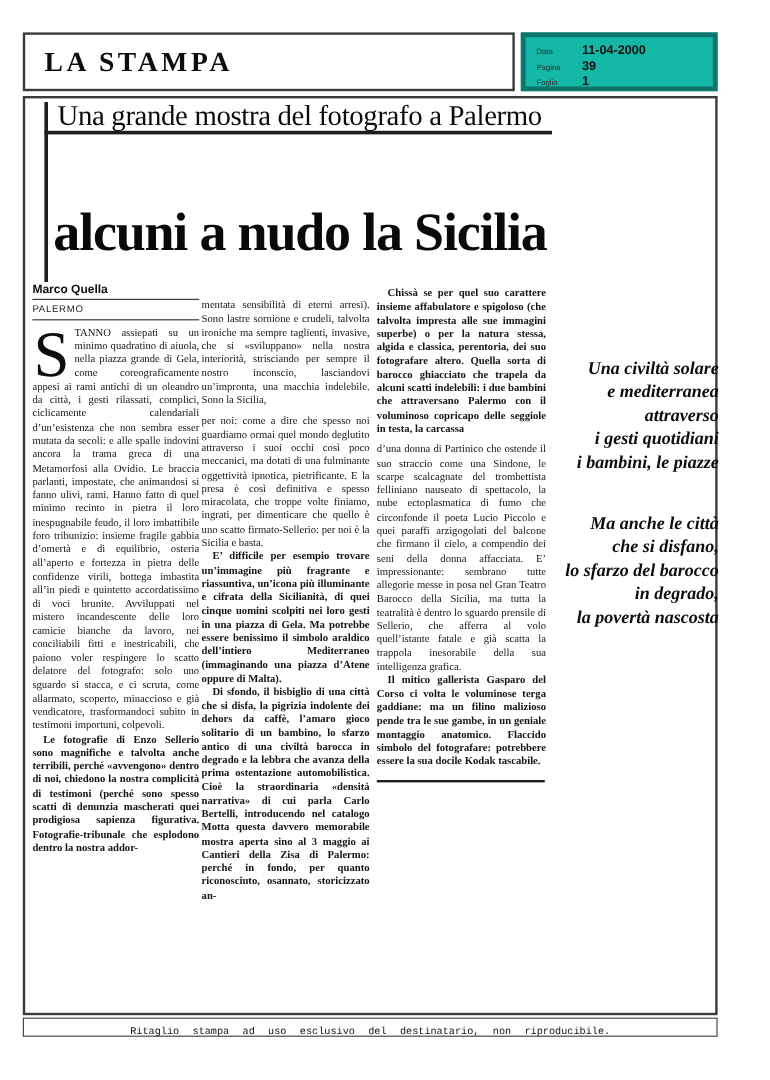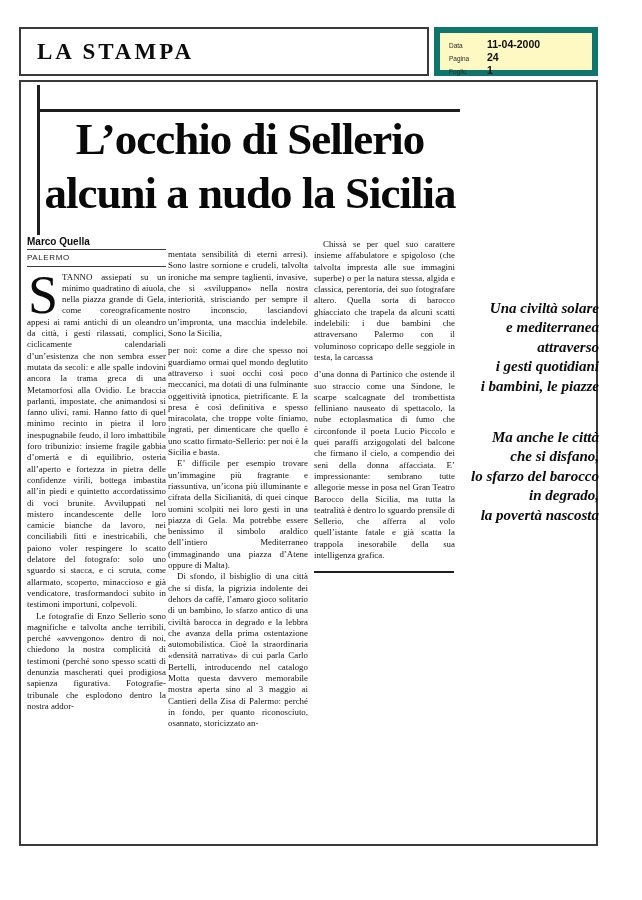--- a/index.html
+++ b/index.html
@@ -6,21 +6,21 @@
   html,body { margin:0; padding:0; background:#fff; }
   .page { position:relative; width:642px; height:900px; background:#ffffff; overflow:hidden;
           font-family:"Liberation Serif", serif; color:#111; }
 
   
   .masthead-box { position:absolute; left:19px; top:27px; width:410px; height:49px;
                   border:2px solid #3a3a3a; background:#fff; }
   .masthead { position:absolute; left:16px; top:10px; font-family:"Liberation Serif",serif;
               font-weight:700; font-size:23px; letter-spacing:3px; color:#0d0d0d; }
   .meta-box { position:absolute; left:434px; top:27px; width:164px; height:49px;
-              border:6px solid #0f766e; background:#fef9c3; padding:5px 0 0 9px; }
+              border:4px solid #0f766e; background:#14b8a6; padding:5px 0 0 9px; }
   .meta-row { display:flex; align-items:baseline; height:13px; }
   .meta-label { width:38px; font-family:"Liberation Sans",sans-serif; font-size:6.5px; color:#2b2b2b; }
   .meta-value { font-family:"Liberation Sans",sans-serif; font-size:10.5px; font-weight:600; color:#0d0d0d; }
 
   
   .article-box { position:absolute; left:19px; top:80px; width:579px; height:766px;
                  border:2px solid #3a3a3a; background:#fff; }
   .kicker-vrule { position:absolute; left:16px; top:3px; width:3px; height:150px; background:#1e1e1e; }
   .kicker { position:absolute; left:27px; top:2px; font-size:24px; line-height:26px;
             letter-spacing:-0.3px; color:#0b0b0b; white-space:nowrap; }
@@ -34,21 +34,21 @@
   .byline-rule { height:1px; background:#3c3c3c; margin:2px 0 2px 0; }
   .byline-location { font-family:"Liberation Sans",sans-serif; font-size:8px; letter-spacing:0.6px; color:#1a1a1a; }
 
   
   .col { position:absolute; width:139px; font-size:8.9px; line-height:11.3px; text-align:justify;
          hyphens:auto; color:#141414; }
   .col p { margin:0; }
   .col1 { left:6px;   top:154px; }
   .col2 { left:147px; top:167px; width:140px; }
   .col3 { left:293px; top:157px; width:141px; }
-  .p-indent { text-indent:9px; }
+  .p-indent { text-indent:9px;font-weight:bold; }
   .p-gap { margin-top:6px !important; }
   .dropcap { float:left; font-size:54px; line-height:42px; padding:2px 4px 0 1px; color:#0d0d0d; }
   .end-rule { width:140px; height:2px; background:#1e1e1e; margin-top:10px; }
 
   
   .pullquote { position:absolute; left:443px; top:197px; width:135px; text-align:right;
                font-style:italic; font-weight:700; font-size:15px; line-height:19.5px;
                color:#0c0c0c; white-space:pre-line;font-family:Liberation Serif, serif; }
   .pq-2 { margin-top:12px; }
 
@@ -67,34 +67,35 @@
     <span class="masthead">LA STAMPA</span>
   </div>
 
   <div class="meta-box">
     <div class="meta-row">
       <span class="meta-label">Data</span>
       <span class="meta-value">11-04-2000</span>
     </div>
     <div class="meta-row">
       <span class="meta-label">Pagina</span>
-      <span class="meta-value">24</span>
+      <span class="meta-value">39</span>
     </div>
     <div class="meta-row">
       <span class="meta-label">Foglio</span>
       <span class="meta-value">1</span>
     </div>
   </div>
 
   <div class="article-box">
 
     <div class="kicker-vrule"></div>
+    <div class="kicker">Una grande mostra del fotografo a Palermo</div>
     <div class="kicker-rule"></div>
 
-    <h1 class="headline"><span>L’occhio di Sellerio</span><br><span>alcuni a nudo la Sicilia</span></h1>
+    <h1 class="headline"><br><span>alcuni a nudo la Sicilia</span></h1>
 
     <div class="col col1">
       <div class="byline">
         <div class="byline-author">Marco Quella</div>
         <div class="byline-rule"></div>
         <div class="byline-location">PALERMO</div>
         <div class="byline-rule"></div>
       </div>
       <p><span class="dropcap">S</span><span>TANNO assiepati su un minimo quadratino di aiuola, nella piazza grande di Gela, come coreograficamente appesi ai rami antichi di un oleandro da città, i gesti rilassati, complici, ciclicamente calendariali d’un’esistenza che non sembra esser mutata da secoli: e alle spalle indovini ancora la trama greca di una Metamorfosi alla Ovidio. Le braccia parlanti, impostate, che animandosi si fanno ulivi, rami. Hanno fatto di quel minimo recinto in pietra il loro inespugnabile feudo, il loro imbattibile foro tribunizio: insieme fragile gabbia d’omertà e di equilibrio, osteria all’aperto e fortezza in pietra delle confidenze virili, bottega imbastita all’in piedi e quintetto accordatissimo di voci brunite. Avviluppati nel mistero incandescente delle loro camicie bianche da lavoro, nei conciliabili fitti e inestricabili, che paiono voler respingere lo scatto delatore del fotografo: solo uno sguardo si stacca, e ci scruta, come allarmato, scoperto, minaccioso e già vendicatore, trasformandoci subito in testimoni importuni, colpevoli.</span></p>
       <p class="p-indent">Le fotografie di Enzo Sellerio sono magnifiche e talvolta anche terribili, perché «avvengono» dentro di noi, chiedono la nostra complicità di testimoni (perché sono spesso scatti di denunzia mascherati quei prodigiosa sapienza figurativa. Fotografie-tribunale che esplodono dentro la nostra addor-</p>
@@ -103,32 +104,36 @@
     <div class="col col2">
       <p>mentata sensibilità di eterni arresi). Sono lastre sornione e crudeli, talvolta ironiche ma sempre taglienti, invasive, che si «sviluppano» nella nostra interiorità, strisciando per sempre il nostro inconscio, lasciandovi un’impronta, una macchia indelebile. Sono la Sicilia,</p>
       <p class="p-gap">per noi: come a dire che spesso noi guardiamo ormai quel mondo deglutito attraverso i suoi occhi così poco meccanici, ma dotati di una fulminante oggettività ipnotica, pietrificante. E la presa è così definitiva e spesso miracolata, che troppe volte finiamo, ingrati, per dimenticare che quello è uno scatto firmato-Sellerio: per noi è la Sicilia e basta.</p>
       <p class="p-indent">E’ difficile per esempio trovare un’immagine più fragrante e riassuntiva, un’icona più illuminante e cifrata della Sicilianità, di quei cinque uomini scolpiti nei loro gesti in una piazza di Gela. Ma potrebbe essere benissimo il simbolo araldico dell’intiero Mediterraneo (immaginando una piazza d’Atene oppure di Malta).</p>
       <p class="p-indent">Di sfondo, il bisbiglio di una città che si disfa, la pigrizia indolente dei dehors da caffè, l’amaro gioco solitario di un bambino, lo sfarzo antico di una civiltà barocca in degrado e la lebbra che avanza della prima ostentazione automobilistica. Cioè la straordinaria «densità narrativa» di cui parla Carlo Bertelli, introducendo nel catalogo Motta questa davvero memorabile mostra aperta sino al 3 maggio ai Cantieri della Zisa di Palermo: perché in fondo, per quanto riconosciuto, osannato, storicizzato an-</p>
     </div>
 
     <div class="col col3">
       <p class="p-indent">Chissà se per quel suo carattere insieme affabulatore e spigoloso (che talvolta impresta alle sue immagini superbe) o per la natura stessa, algida e classica, perentoria, dei suo fotografare altero. Quella sorta di barocco ghiacciato che trapela da alcuni scatti indelebili: i due bambini che attraversano Palermo con il voluminoso copricapo delle seggiole in testa, la carcassa</p>
       <p class="p-gap">d’una donna di Partinico che ostende il suo straccio come una Sindone, le scarpe scalcagnate del trombettista felliniano nauseato di spettacolo, la nube ectoplasmatica di fumo che circonfonde il poeta Lucio Piccolo e quei paraffi arzigogolati del balcone che firmano il cielo, a compendio dei seni della donna affacciata. E’ impressionante: sembrano tutte allegorie messe in posa nel Gran Teatro Barocco della Sicilia, ma tutta la teatralità è dentro lo sguardo prensile di Sellerio, che afferra al volo quell’istante fatale e già scatta la trappola inesorabile della sua intelligenza grafica.</p>
+      <p class="p-indent">Il mitico gallerista Gasparo del Corso ci volta le voluminose terga gaddiane: ma un filino malizioso pende tra le sue gambe, in un geniale montaggio anatomico. Flaccido simbolo del fotografare: potrebbere essere la sua docile Kodak tascabile.</p>
       <div class="end-rule"></div>
     </div>
 
     <div class="pullquote">
       <div>Una civiltà solare
 e mediterranea
 attraverso
 i gesti quotidiani
 i bambini, le piazze</div>
       <div class="pq-2">Ma anche le città
 che si disfano,
 lo sfarzo del barocco
 in degrado,
 la povertà nascosta</div>
     </div>
 
   </div>
 
+  <div class="footer-strip">
+    <span class="footer-text">Ritaglio stampa ad uso esclusivo del destinatario, non riproducibile.</span>
+  </div>
 
 </div>
 
 </body></html>

